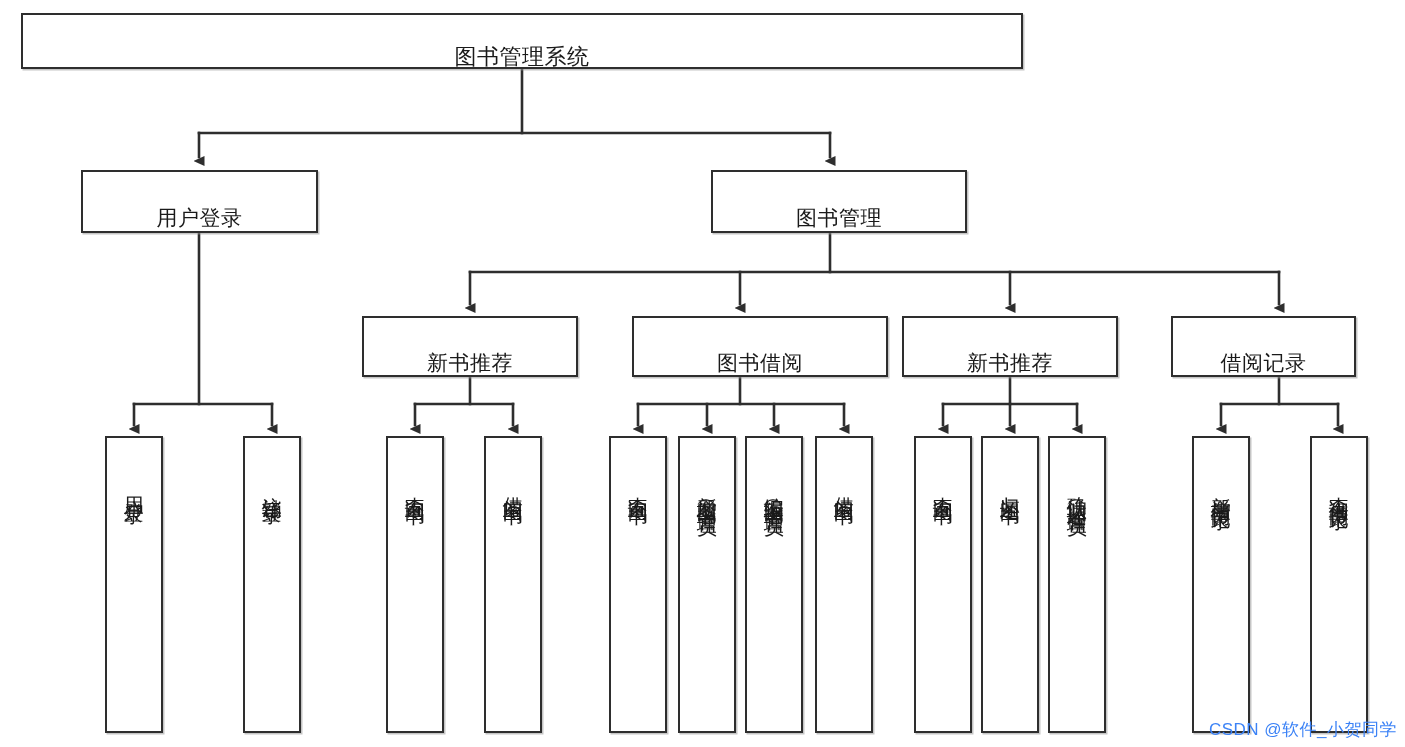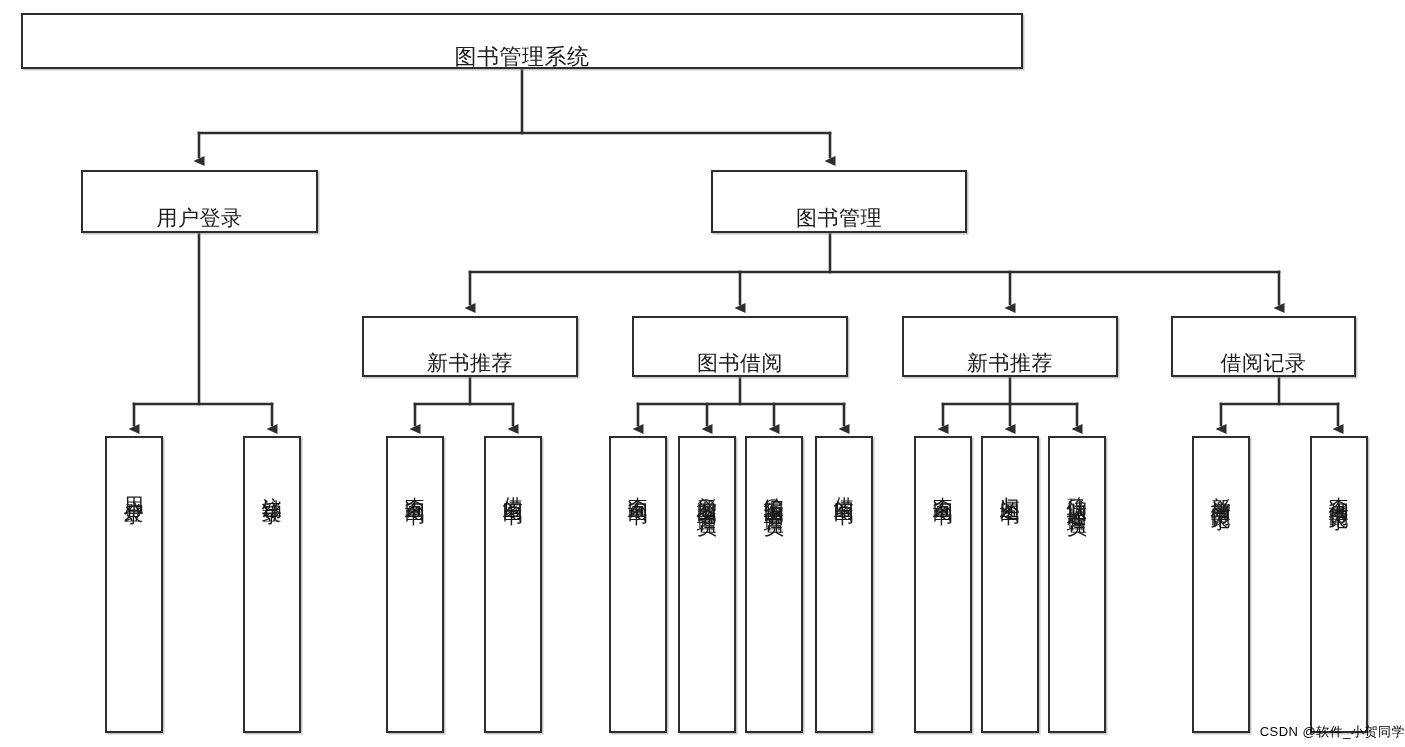--- a/index.html
+++ b/index.html
@@ -57,24 +57,24 @@
   }
   .node.v .lbl {
     writing-mode: vertical-rl;
     text-orientation: upright;
     font-size: 20px;
     letter-spacing: 3px;
     white-space: nowrap;
   }
   .watermark {
     position: absolute;
-    right: 0;
+    right: 8px;
     bottom: 6px;
-    font-size: 13px;
-    color: #000000;
+    font-size: 17px;
+    color: #3b82f6;
     letter-spacing: 0.5px;
     white-space: nowrap;
     user-select: none;
   }
 </style>
 </head>
 <body>
 
 <div id="canvas">
 
@@ -135,21 +135,21 @@
   <div class="node h" style="left:81px; top:170px; width:237px; height:63px;">
     <span class="lbl">用户登录</span>
   </div>
   <div class="node h" style="left:711px; top:170px; width:256px; height:63px;">
     <span class="lbl">图书管理</span>
   </div>
 
   <div class="node h" style="left:362px; top:316px; width:216px; height:61px;">
     <span class="lbl">新书推荐</span>
   </div>
-  <div class="node h" style="left:632px; top:316px; width:216px; height:61px;">
+  <div class="node h" style="left:632px; top:316px; width:256px; height:61px;">
     <span class="lbl">图书借阅</span>
   </div>
   <div class="node h" style="left:902px; top:316px; width:216px; height:61px;">
     <span class="lbl">新书推荐</span>
   </div>
   <div class="node h" style="left:1171px; top:316px; width:185px; height:61px;">
     <span class="lbl">借阅记录</span>
   </div>
 
   <div class="node v" style="left:105px; top:436px; width:58px; height:297px;">

